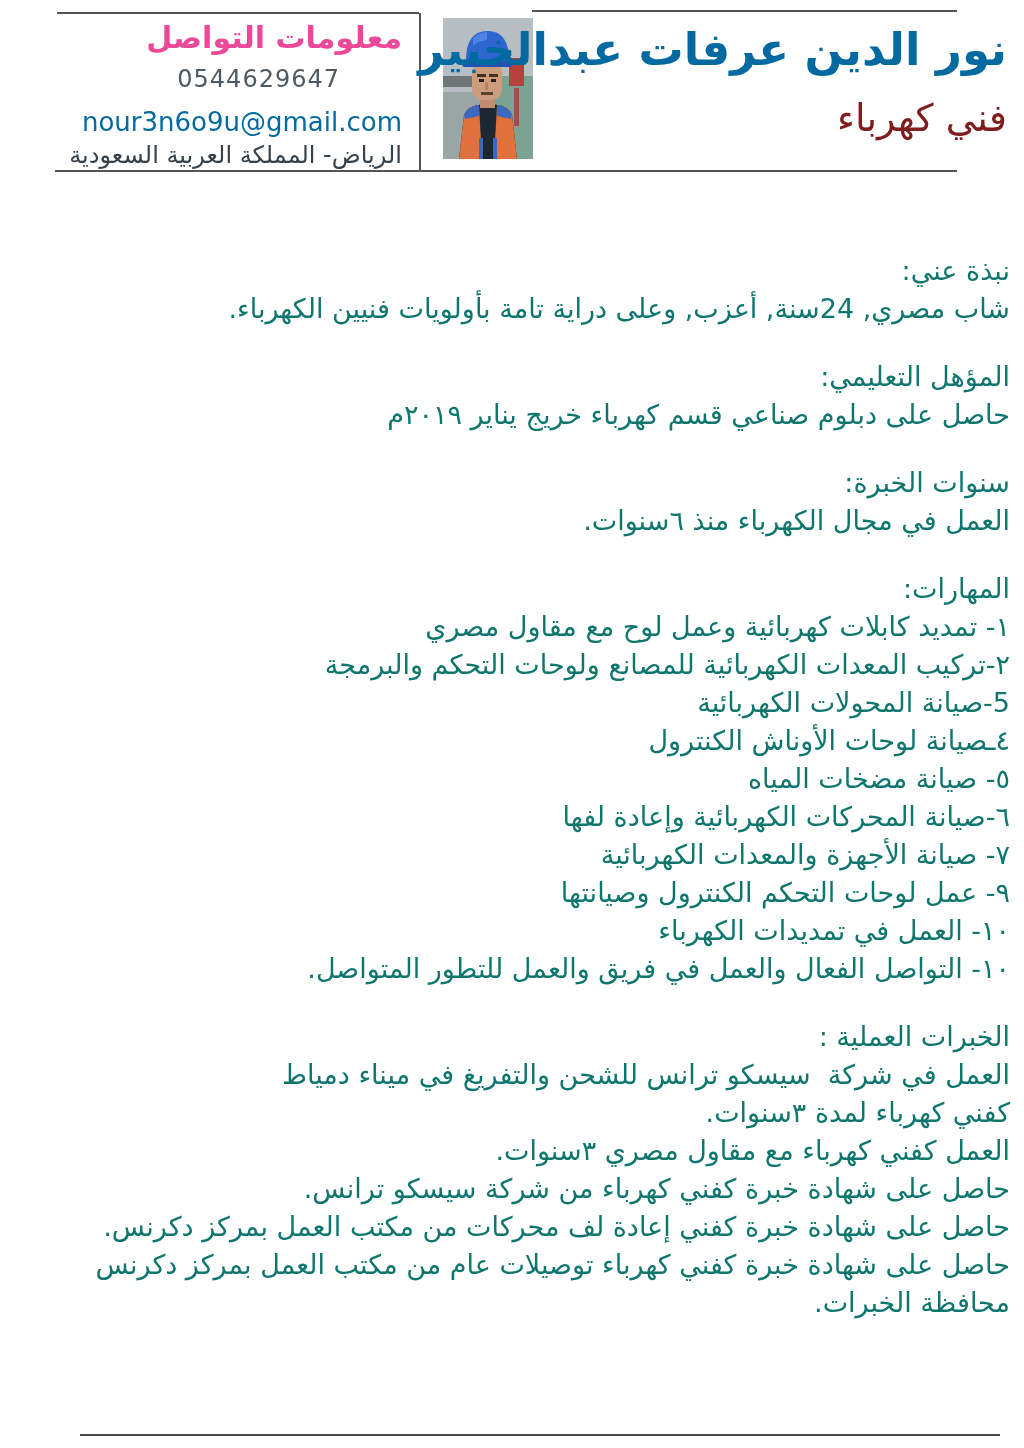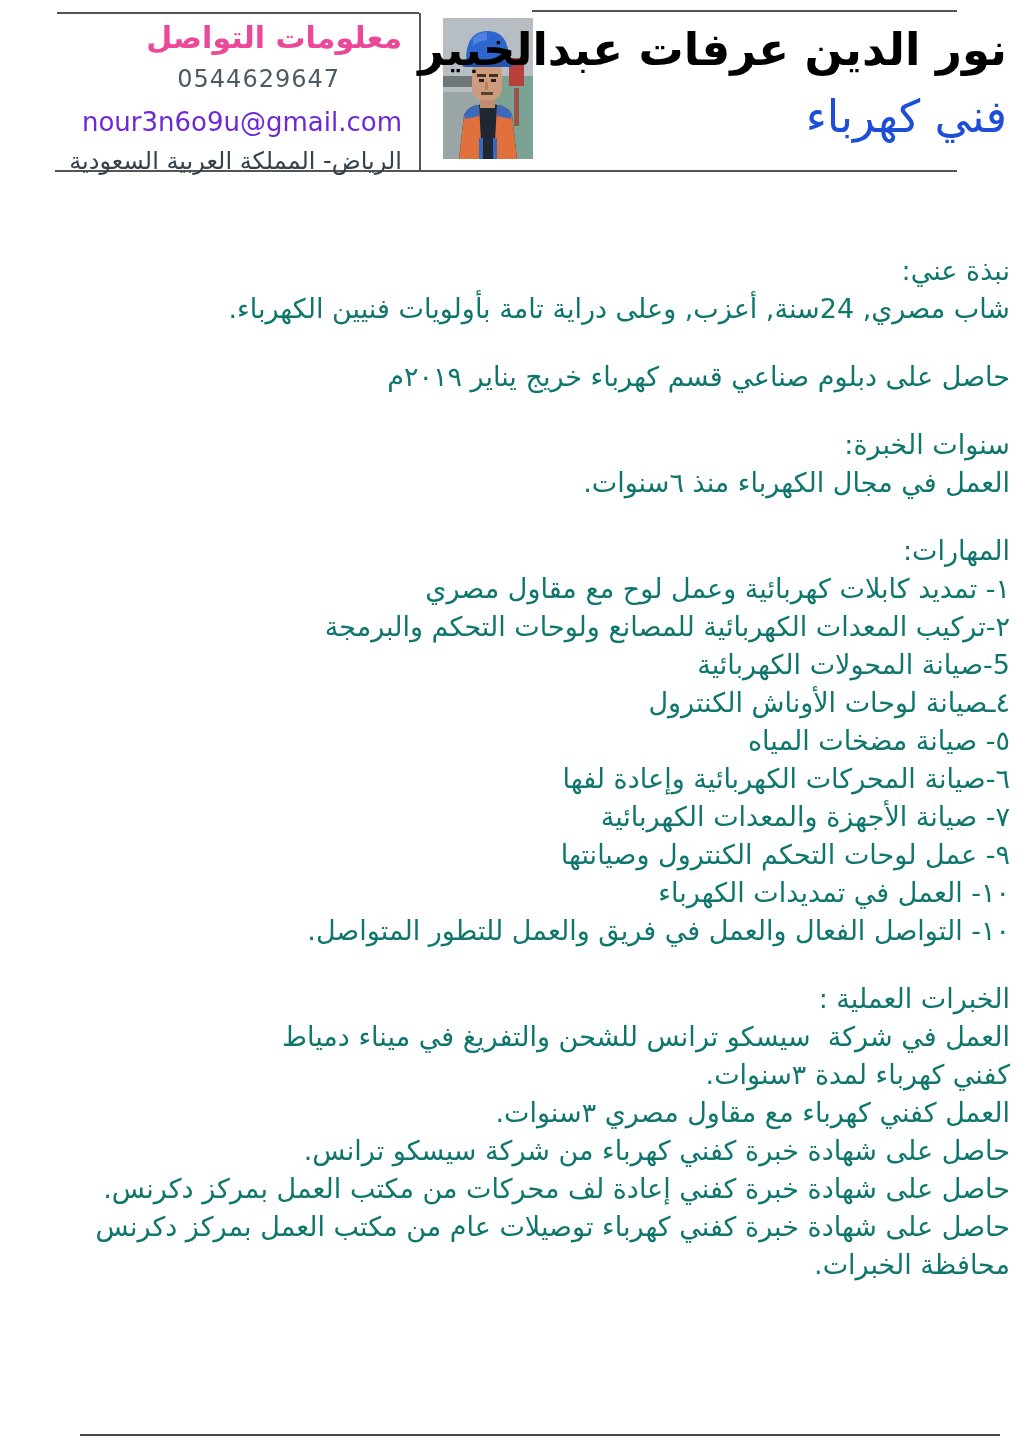--- a/index.html
+++ b/index.html
@@ -20,35 +20,35 @@
   .rule.header-bottom{left:55px;top:170px;width:902px;}
   .rule.page-bottom{left:80px;top:1434px;width:920px;height:2px;background:#4a4a4a;}
   .vrule{position:absolute;left:419px;top:13px;width:2px;height:157px;background:#555555;}
 
   .contact{
     position:absolute;left:57px;top:20px;width:345px;
     direction:rtl;text-align:right;
   }
   .contact .contact-title{font-size:30px;font-weight:bold;color:#ec4899;line-height:1.2;}
   .contact .contact-phone{font-size:24px;color:#4e5a63;margin:9px 62px 14px 0;direction:ltr;letter-spacing:1px;}
-  .contact .contact-email{font-size:26px;color:#6d28d9;margin-top:9px;direction:ltr;}
-  .contact .contact-loc{font-size:24px;color:#35414b;margin-top:10px;}
+  .contact .contact-email{font-size:26px;color:#0369a1;margin-top:9px;direction:ltr;}
+  .contact .contact-loc{font-size:24px;color:#35414b;margin-top:4px;}
 
   .photo{
     position:absolute;left:443px;top:18px;width:90px;height:141px;
     overflow:hidden;
   }
   .photo svg{display:block;}
 
   .identity{
     position:absolute;right:17px;top:24px;
     direction:rtl;text-align:right;
   }
-  .identity .name{font-size:45px;font-weight:bold;color:#000000;line-height:1.15;}
-  .identity .job{font-size:45px;font-weight:500;color:#1d4ed8;margin-top:14px;}
+  .identity .name{font-size:45px;font-weight:bold;color:#0369a1;line-height:1.15;}
+  .identity .job{font-size:38px;font-weight:500;color:#7f1d1d;margin-top:20px;}
 
   
   main{
     position:absolute;top:252px;right:14px;left:40px;
     direction:rtl;text-align:right;
   }
   main h2, main p{
     margin:0;font-size:27px;line-height:38px;font-weight:normal;
     color:#0f766e;white-space:pre-wrap;
   }
@@ -113,20 +113,21 @@
   </div>
 
   <main>
 
     <section>
       <h2>نبذة عني:</h2>
       <p>شاب مصري, 24سنة, أعزب, وعلى دراية تامة بأولويات فنيين الكهرباء.</p>
     </section>
 
     <section>
+      <h2>المؤهل التعليمي:</h2>
       <p>حاصل على دبلوم صناعي قسم كهرباء خريج يناير ٢٠١٩م</p>
     </section>
 
     <section>
       <h2>سنوات الخبرة:</h2>
       <p>العمل في مجال الكهرباء منذ ٦سنوات.</p>
     </section>
 
     <section>
       <h2>المهارات:</h2>

